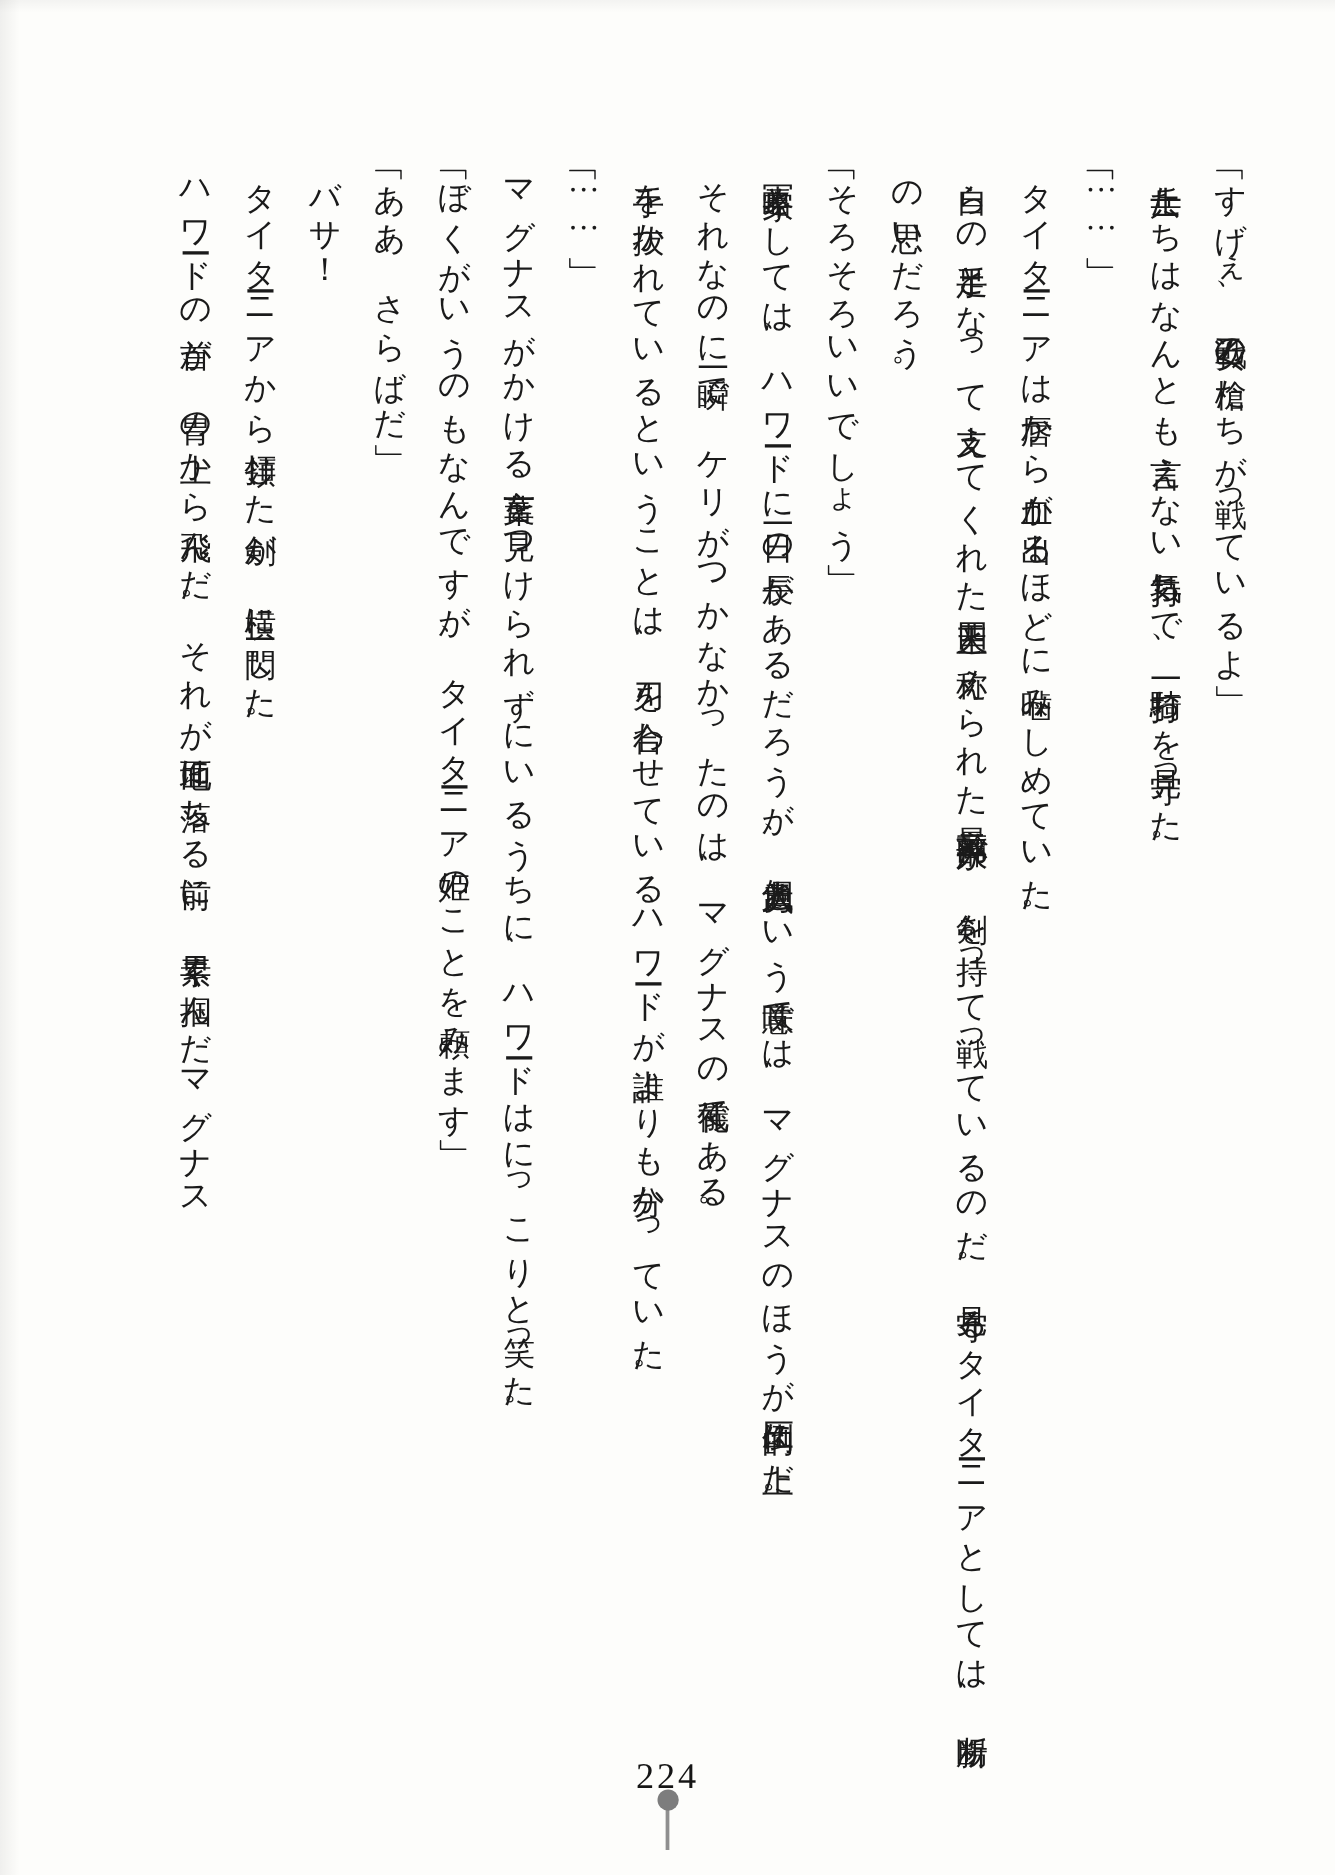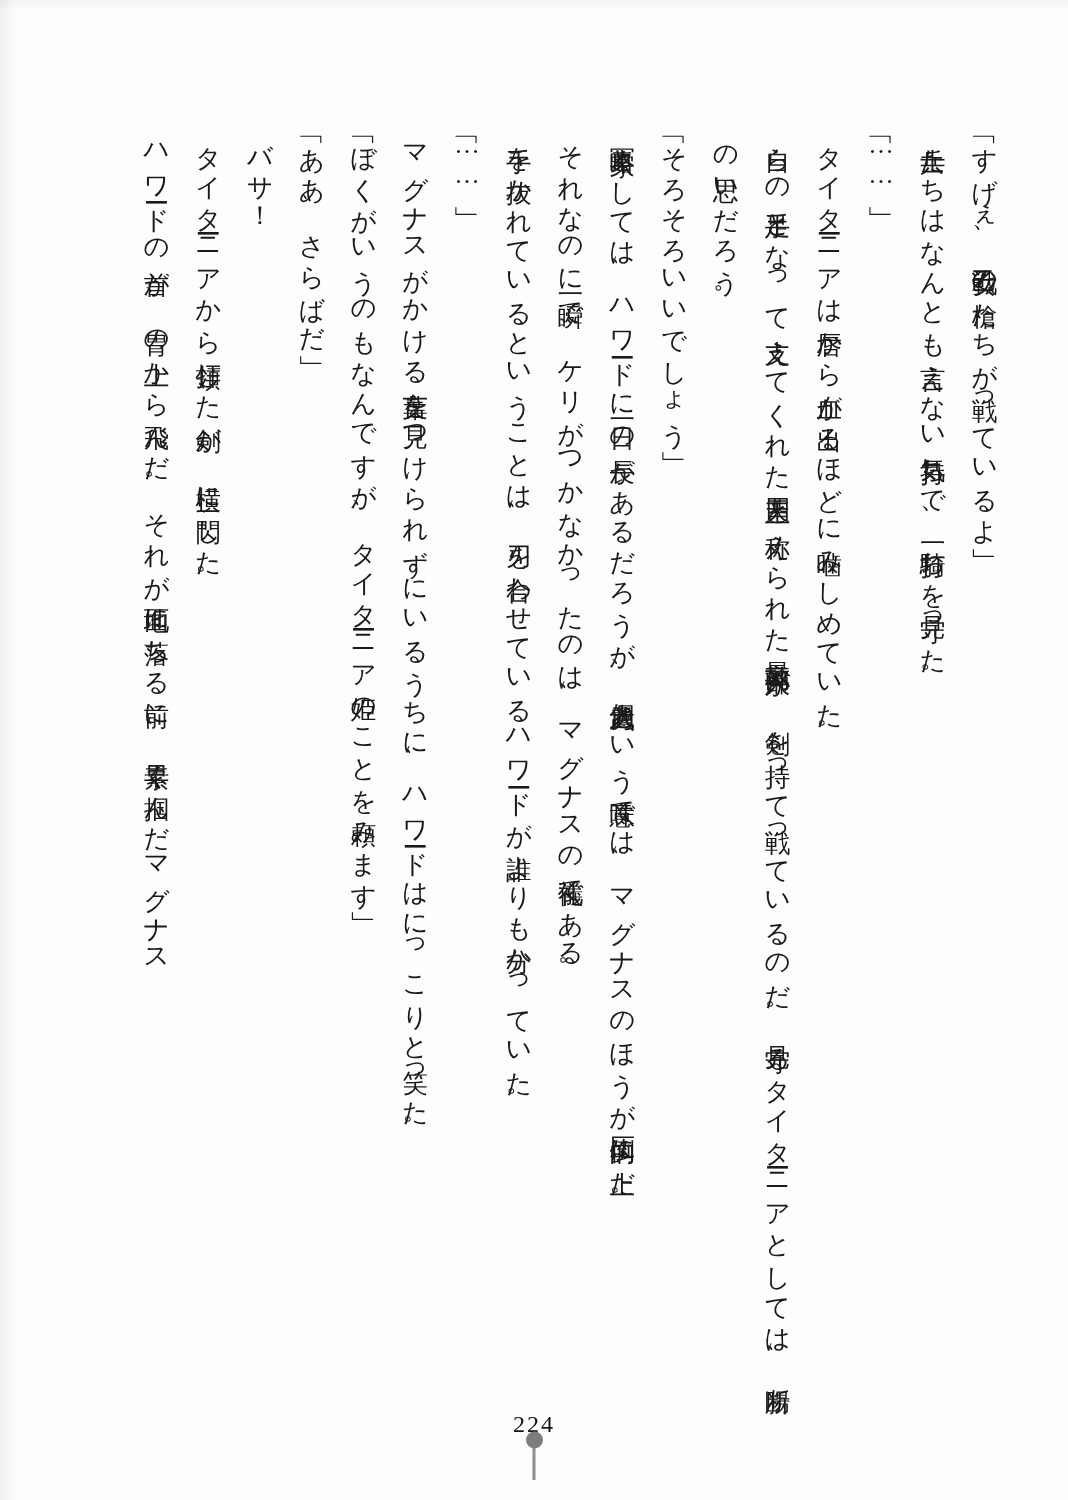--- a/index.html
+++ b/index.html
@@ -35,21 +35,21 @@
     margin: 0;
     padding: 0;
     text-indent: 0;
   }
   .page-number {
     position: absolute;
     left: 0;
     right: 0;
     bottom: 62px;
     text-align: center;
-    font-size: 24px;
+    font-size: 29px;
     letter-spacing: 0.08em;
     color: #151515;
   }
   .footer-mark {
     position: absolute;
     left: 50%;
     bottom: 20px;
     transform: translateX(-50%);
     width: 3px;
     height: 40px;

